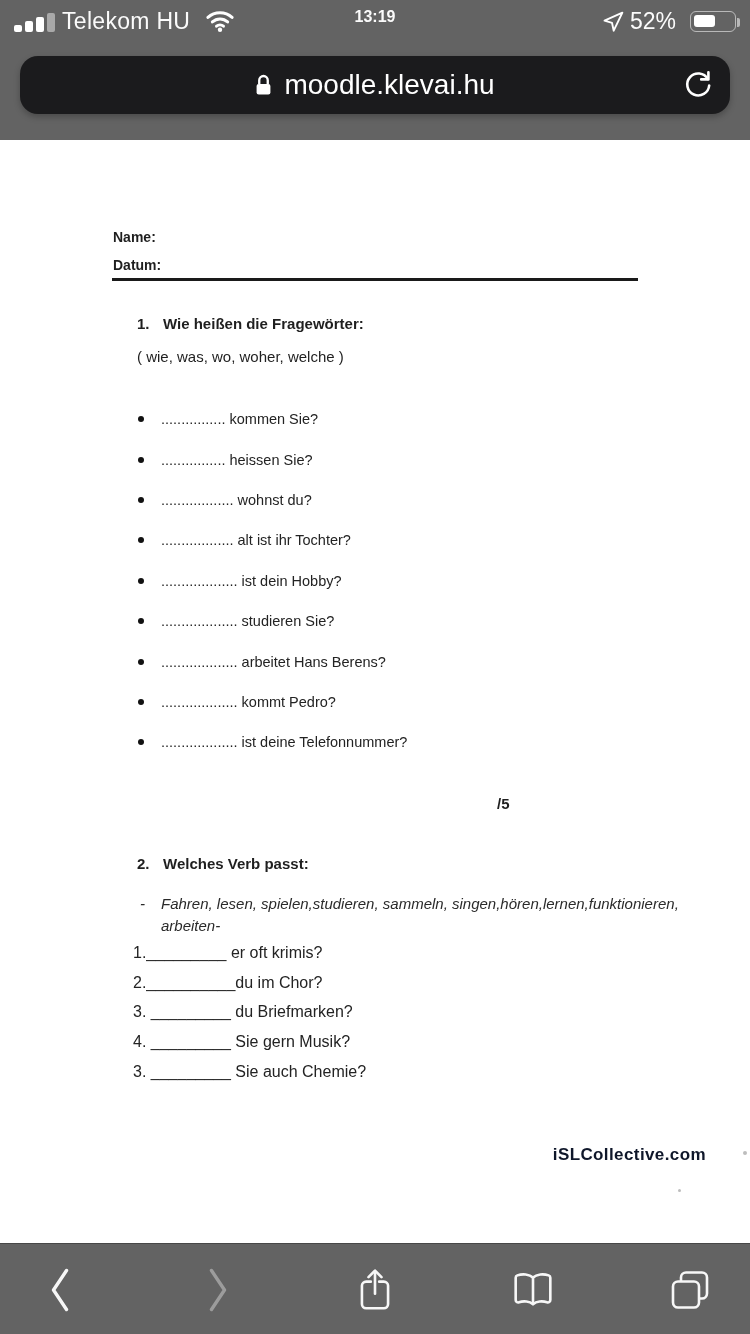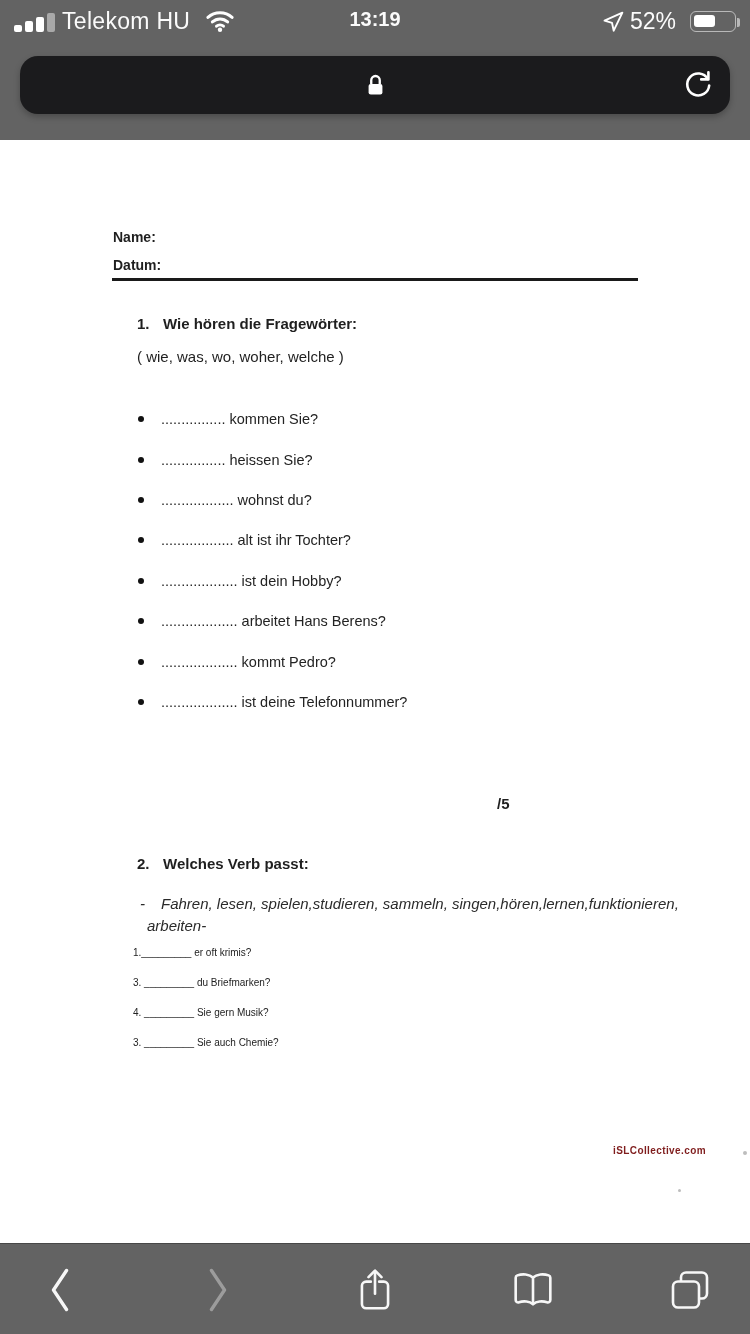--- a/index.html
+++ b/index.html
@@ -4,21 +4,21 @@
 <style>
   * { margin:0; padding:0; box-sizing:border-box; }
   html,body { width:750px; height:1334px; overflow:hidden; background:#636363;
               font-family:"Liberation Sans","DejaVu Sans",sans-serif; }
   .stage { position:relative; width:750px; height:1334px; }
 
   
   .chrome-top { position:absolute; top:0; left:0; width:750px; height:140px; background:#636363; }
   .statusbar { position:absolute; top:0; left:0; width:750px; height:44px; color:#fbfbfb; }
   .carrier { position:absolute; left:62px; top:8px; font-size:23px; letter-spacing:.3px; }
-  .clock   { position:absolute; left:0; top:8px; width:750px; text-align:center; font-size:20px; font-weight:600; }
+  .clock   { position:absolute; left:0; top:8px; width:750px; text-align:center; font-size:16px; font-weight:600; }
   .batt-pct{ position:absolute; left:630px; top:8px; font-size:23px; }
   .sig-svg { position:absolute; left:14px; top:12px; }
   .wifi-svg{ position:absolute; left:206px; top:10px; }
   .loc-svg { position:absolute; left:602px; top:10px; }
   .battery { position:absolute; left:690px; top:11px; width:46px; height:21px;
              border:1.5px solid rgba(255,255,255,.55); border-radius:6px; }
   .battery .fill { position:absolute; left:2.5px; top:2.5px; height:12.5px; background:#fff; border-radius:3px; }
   .battery .nub  { position:absolute; right:-5px; top:5.5px; width:3px; height:9px;
                    background:rgba(255,255,255,.55); border-radius:0 2px 2px 0; }
 
@@ -36,22 +36,22 @@
   .rule { position:absolute; left:112px; top:138px; width:526px; height:2.5px; background:#1a1a1a; }
   .sec-title { display:flex; font-size:15px; font-weight:700; color:#1f1f1f; }
   .sec-title .num { width:26px; }
   .hint { font-size:15px; font-weight:400; color:#1f1f1f; }
   .blist { position:absolute; left:138px; top:259px; list-style:none; }
   .blist li { height:40.4px; display:flex; align-items:center; font-size:14.5px; color:#232323; }
   .blist .dot { width:6px; height:6px; border-radius:50%; background:#111; margin-right:17px; flex:none; }
   .score { font-size:15px; font-weight:700; color:#1f1f1f; }
   .wb { font-style:italic; font-size:15px; color:#2a2a2a; }
   .nlist { position:absolute; left:133px; top:798px; list-style:none; }
-  .nlist li { height:29.8px; display:flex; align-items:center; font-size:10px; color:#232323; }
-  .watermark { font-size:10px; font-weight:700; color:#7f1d1d; letter-spacing:.4px; }
+  .nlist li { height:29.8px; display:flex; align-items:center; font-size:16px; color:#232323; }
+  .watermark { font-size:17px; font-weight:700; color:#0f172a; letter-spacing:.4px; }
   .speck { position:absolute; border-radius:50%; background:#bdbdbd; }
 
   
   .toolbar { position:absolute; top:1243px; left:0; width:750px; height:91px; background:#636363;
              border-top:1px solid rgba(0,0,0,.28); }
   .tbtn { position:absolute; top:0; width:64px; height:91px; display:flex; align-items:center; justify-content:center; background:none; border:none; }
   .tb-back    { left:28px; }
   .tb-forward { left:186px; }
   .tb-share   { left:343px; }
   .tb-book    { left:501px; }
@@ -86,35 +86,36 @@
         <div class="fill" style="width:21px"></div>
         <div class="nub"></div>
       </div>
     </div>
 
     <div class="url-pill">
       <svg width="17" height="22" viewBox="0 0 16 20">
         <path d="M4 9 V5.5 a4 4 0 0 1 8 0 V9" stroke="#fff" stroke-width="2.2" fill="none"></path>
         <rect x="1.5" y="9" width="13" height="10" rx="2" fill="#fff"></rect>
       </svg>
+      <span class="url-text">moodle.klevai.hu</span>
       <svg class="reload-btn" viewBox="0 0 32 32">
         <path d="M25.8 10 A 11 11 0 1 0 27.2 16.5" fill="none" stroke="#fff" stroke-width="2.6" stroke-linecap="round"></path>
         <path d="M26.4 3.2 V 10.4 H 19.2" fill="none" stroke="#fff" stroke-width="2.6" stroke-linecap="round" stroke-linejoin="round"></path>
       </svg>
     </div>
   </div>
 
   <div class="page">
     <div class="abs lbl" style="left:113px; top:89px">Name:</div>
     <div class="abs lbl" style="left:113px; top:117px">Datum:</div>
     <div class="rule"></div>
 
     <div class="abs sec-title" style="left:137px; top:175px">
       <span class="num">1.</span>
-      <span>Wie hören die Fragewörter:</span>
+      <span>Wie heißen die Fragewörter:</span>
     </div>
     <div class="abs hint" style="left:137px; top:208px">( wie, was, wo, woher, welche )</div>
 
     <ul class="blist">
       <li>
           <span class="dot"></span>
           <span>................ kommen Sie?</span>
         </li>
       <li>
           <span class="dot"></span>
@@ -124,20 +125,24 @@
           <span class="dot"></span>
           <span>.................. wohnst du?</span>
         </li>
       <li>
           <span class="dot"></span>
           <span>.................. alt ist ihr Tochter?</span>
         </li>
       <li>
           <span class="dot"></span>
           <span>................... ist dein Hobby?</span>
+        </li>
+      <li>
+          <span class="dot"></span>
+          <span>................... studieren Sie?</span>
         </li>
       <li>
           <span class="dot"></span>
           <span>................... arbeitet Hans Berens?</span>
         </li>
       <li>
           <span class="dot"></span>
           <span>................... kommt Pedro?</span>
         </li>
       <li>
@@ -147,24 +152,25 @@
     </ul>
 
     <div class="abs score" style="left:497px; top:655px">/5</div>
 
     <div class="abs sec-title" style="left:137px; top:715px">
       <span class="num">2.</span>
       <span>Welches Verb passt:</span>
     </div>
     <div class="abs wb" style="left:140px; top:755px">-</div>
     <div class="abs wb" style="left:161px; top:755px">Fahren, lesen, spielen,studieren, sammeln, singen,hören,lernen,funktionieren,</div>
-    <div class="abs wb" style="left:147px; top:777px">arbeiten-</div>
+    <div class="abs wb" style="left:161px; top:777px">arbeiten-</div>
 
     <ol class="nlist">
       <li>1._________ er oft krimis?</li>
+      <li>2.__________du im Chor?</li>
       <li>3. _________ du Briefmarken?</li>
       <li>4. _________ Sie gern Musik?</li>
       <li>3. _________ Sie auch Chemie?</li>
     </ol>
 
     <div class="abs watermark" style="right:44px; top:1005px">iSLCollective.com</div>
     <div class="speck" style="left:743px; top:1011px; width:4px; height:4px"></div>
     <div class="speck" style="left:678px; top:1049px; width:3px; height:3px"></div>
   </div>
 

